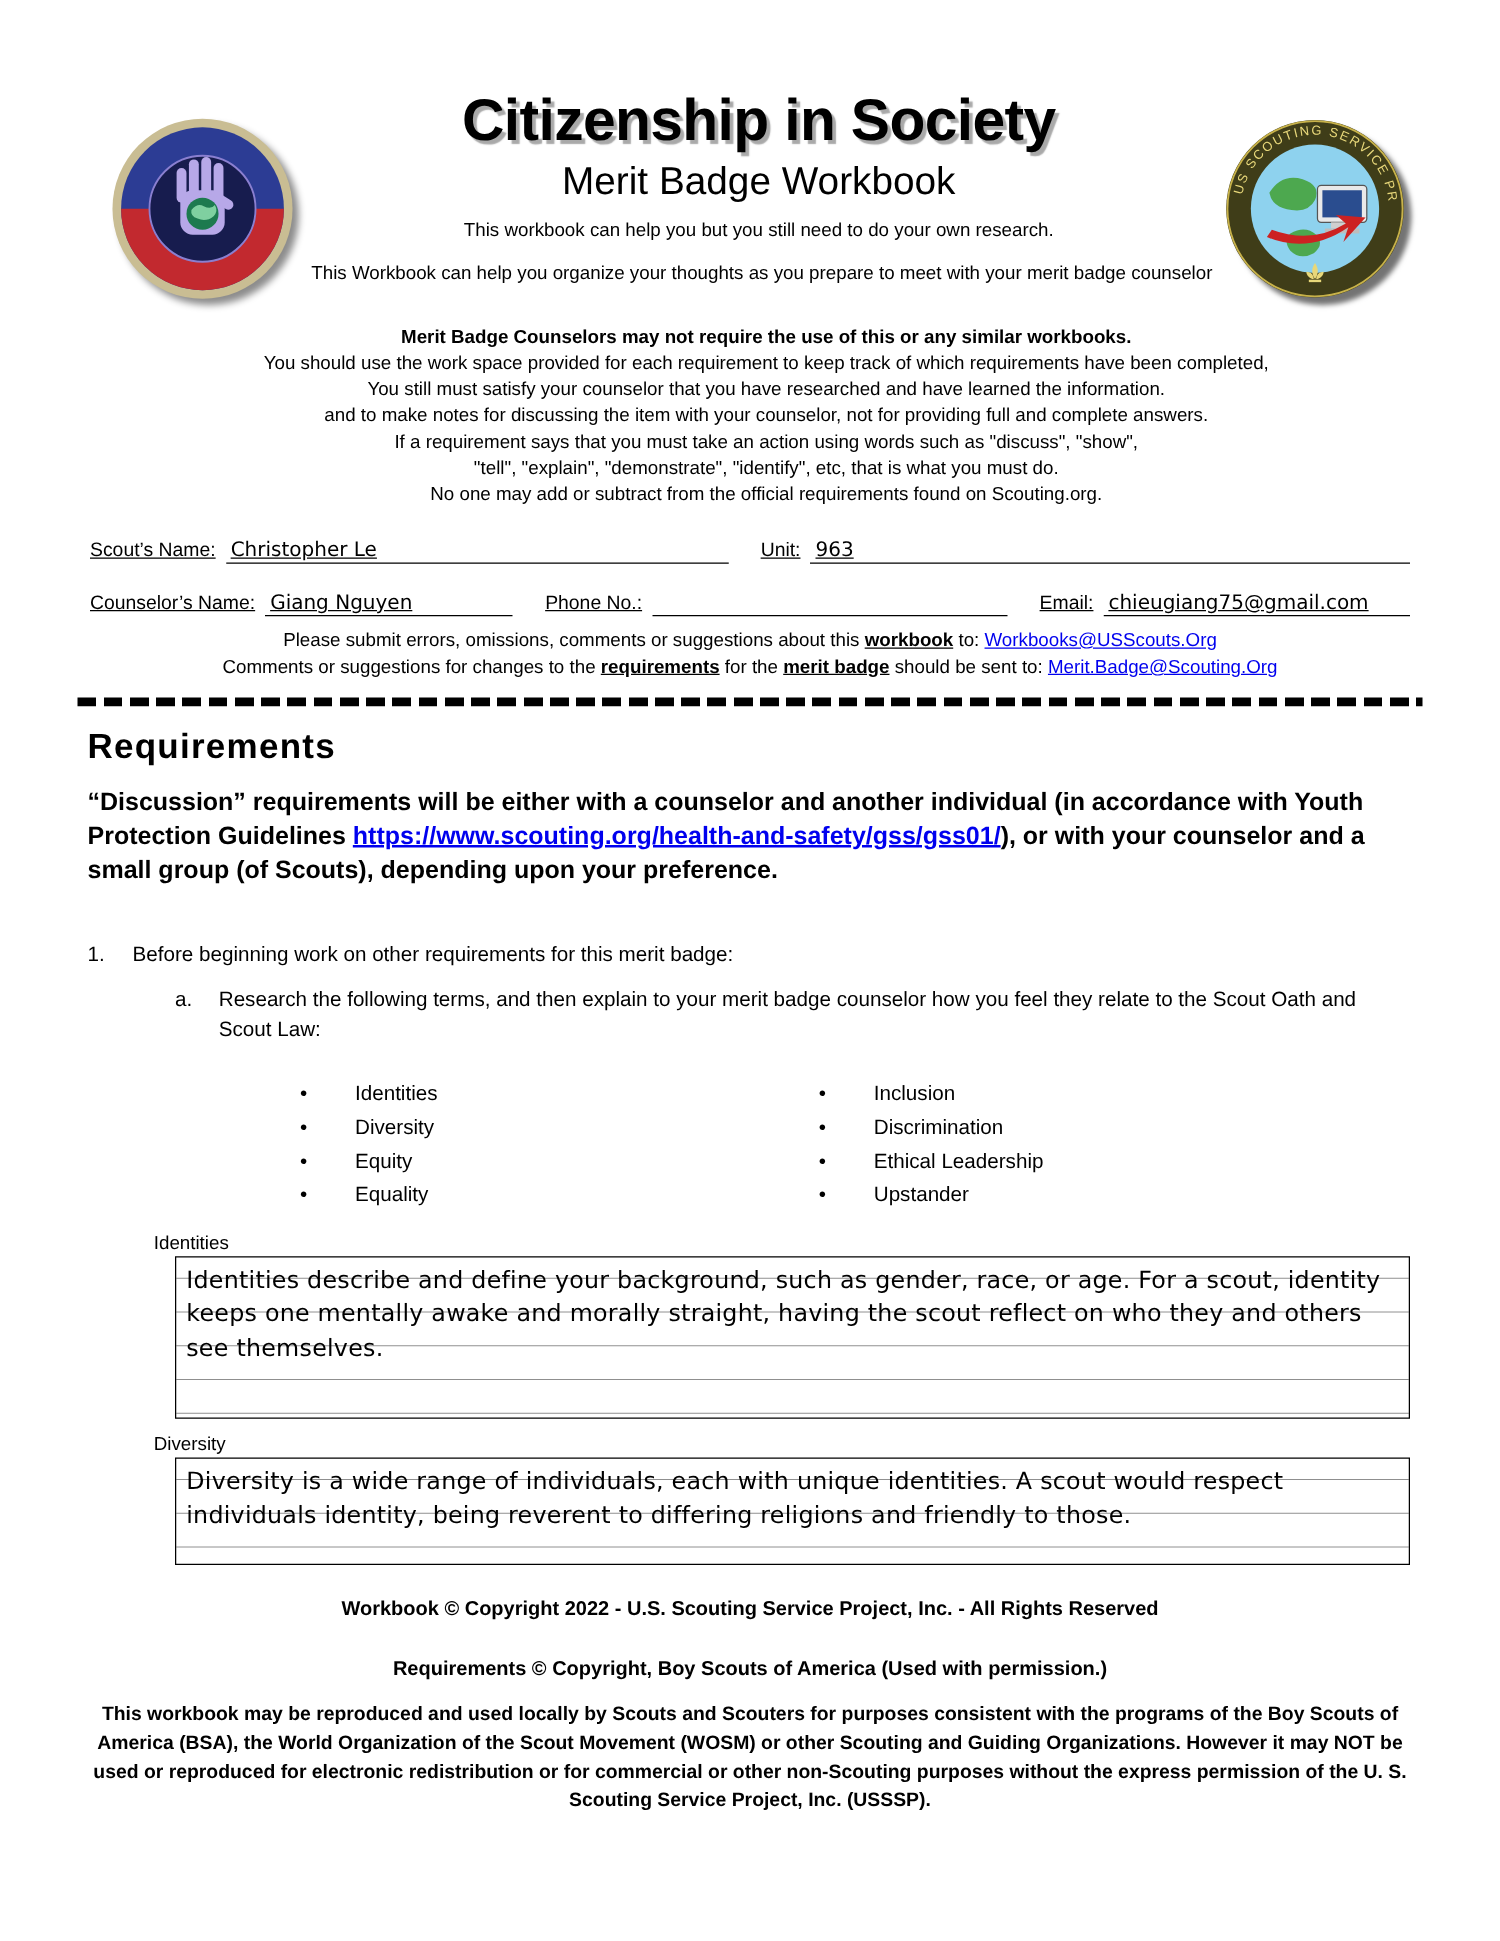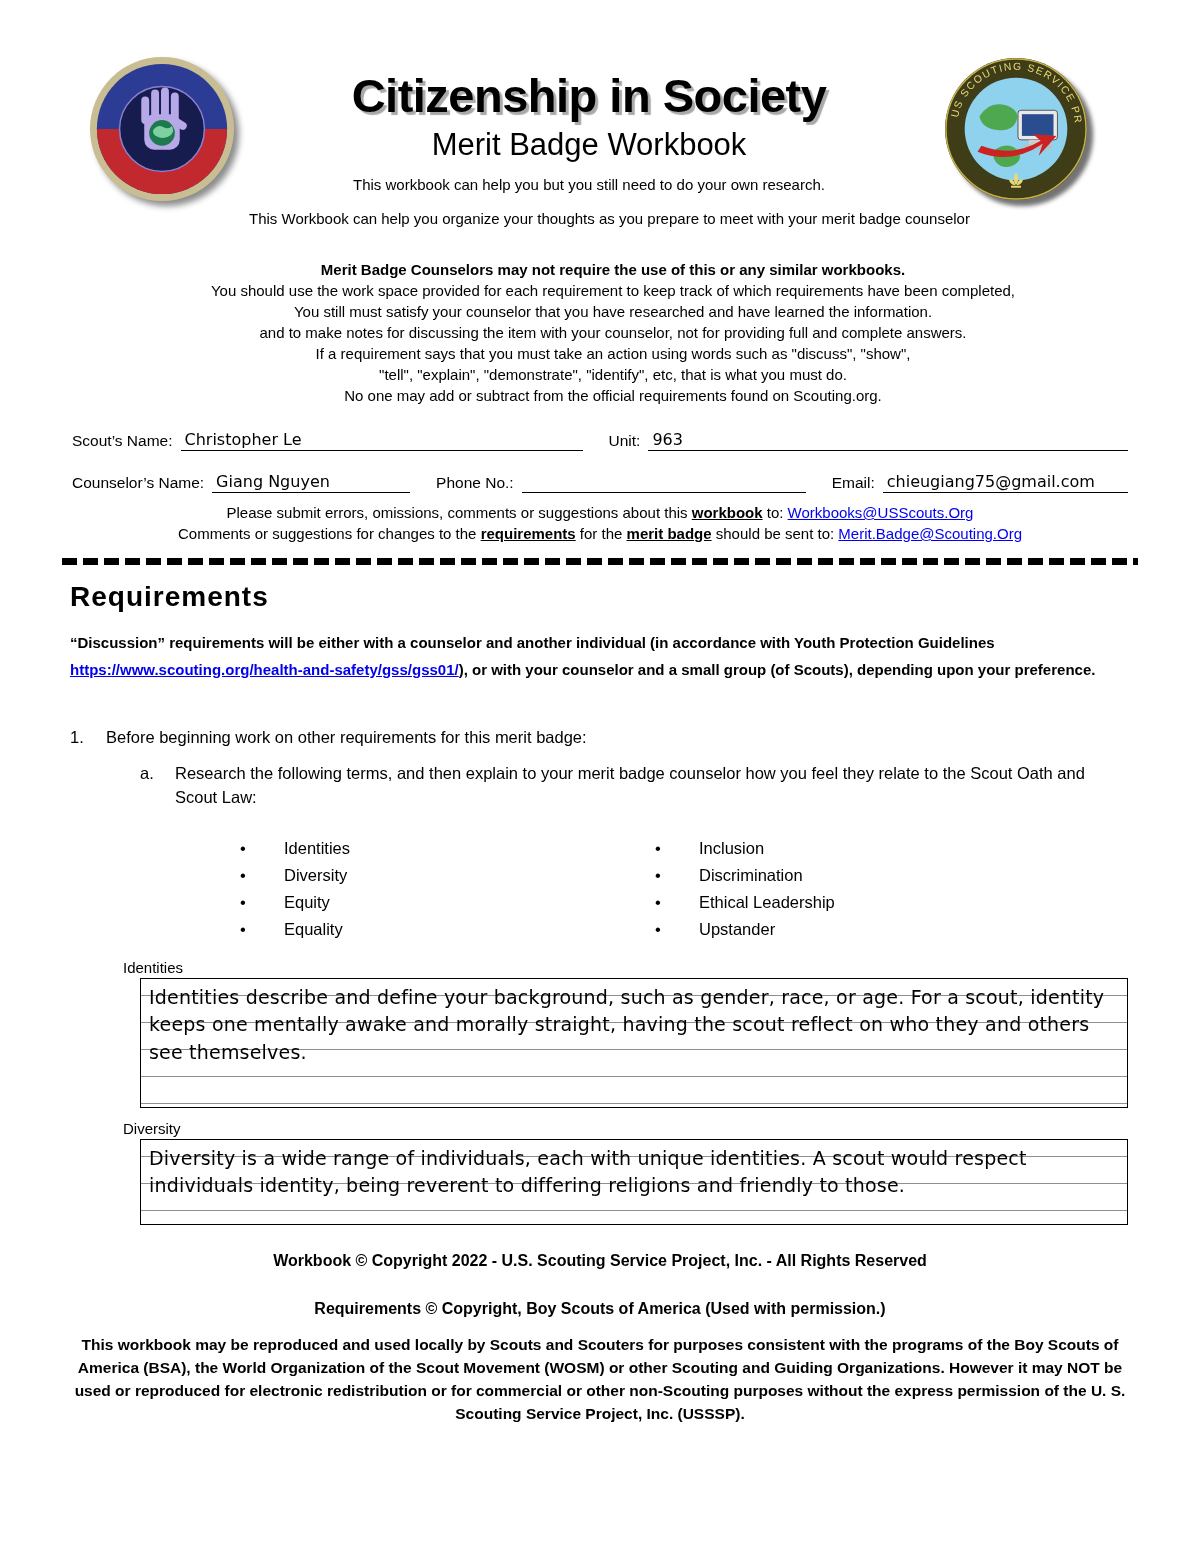--- a/index.html
+++ b/index.html
@@ -1,20 +1,20 @@
 <!DOCTYPE html>
 <html style="--link-blue: #0000EE; --badge-blue: #2c3c94; --badge-red: #c2292f; --badge-navy: #171c4e; --logo-ring-olive: #3f3d18; --logo-sky: #8ed2ee; --logo-gold: #e8d87a;"><head>
 <meta charset="utf-8">
 <style>
   html,body{margin:0;padding:0;background:#fff;}
   .page{width:1200px;height:1553px;overflow:hidden;background:#fff;color:#000;
         font-family:"Liberation Sans",sans-serif;box-sizing:border-box;}
 
   
-  .header{display:flex;align-items:flex-start;padding:54px 110px 0 88px;}
+  .header{display:flex;align-items:flex-end;padding:54px 74px 0 88px;}
   .emblem{flex:0 0 148px;}
   .emblem svg{display:block;}
   .emblem.left svg{filter:drop-shadow(5px 5px 3px rgba(0,0,0,.45));}
   .emblem.right svg{filter:drop-shadow(6px 6px 2px rgba(0,0,0,.55));}
   .title-block{flex:1;text-align:center;padding-top:18px;min-width:0;}
   .doc-title{margin:0;font-size:47px;font-weight:800;line-height:1.02;letter-spacing:-.5px;
              text-shadow:3px 3px 1px #a9a9a9;}
   .doc-subtitle{margin-top:7px;font-size:31px;font-weight:400;}
   .intro-line{margin:13px;font-size:15px;line-height:21px;white-space:nowrap;}
   .intro-line.first{margin-top:11px;}
@@ -22,21 +22,21 @@
   
   .notes{margin-top:17px;text-align:center;font-size:15px;line-height:21px;}
   .notes p{margin:0;white-space:nowrap;padding-left:26px;}
   .bold{font-weight:700;}
   .revision{margin-top:12px;text-align:center;font-size:15px;}
   .revision .sep{display:inline-block;margin:0 26px;font-size:10px;vertical-align:2px;}
   .u{text-decoration:underline;}
 
   
   .form{margin:24px 72px 0;font-size:15.5px;}
-  .form-row{display:flex;align-items:flex-end;}
+  .form-row{display:flex;align-items:flex-end;text-decoration:underline;}
   .form-row + .form-row{margin-top:21px;}
   .form-label{white-space:nowrap;padding-right:8px;padding-bottom:1px;}
   .form-label.mid{padding-left:26px;}
   .field{border-bottom:1.2px solid #000;padding:0 4px 1px;white-space:nowrap;
          font-family:"DejaVu Sans","Liberation Sans",sans-serif;font-size:16px;box-sizing:border-box;}
   .f-scout{width:402px;}
   .f-unit{flex:1;}
   .f-counselor{width:198px;}
   .f-phone{width:284px;}
   .f-email{flex:1;}
@@ -46,21 +46,21 @@
   .bu{font-weight:700;text-decoration:underline;}
   a.link{color:var(--link-blue,#0000EE);text-decoration:underline;cursor:pointer;}
   .discussion a.link{font-weight:700;}
 
   
   .divider{margin:14px 62px 8px;height:7px;
            background:repeating-linear-gradient(90deg,#000 0 15px,transparent 15px 21px);}
 
   
   .req-heading{margin:16px 0 0 70px;font-size:28px;font-weight:800;letter-spacing:1px;}
-  .discussion{margin:16px 70px 0;font-weight:700;font-size:15px;line-height:27px;}
+  .discussion{margin:16px 70px 0;font-weight:700;font-size:20px;line-height:27px;}
   .item1{margin:42px 70px 0;display:flex;font-size:16.5px;line-height:24px;}
   .item1 .num{width:36px;flex:0 0 36px;}
   .item1a{margin:12px 70px 0 140px;display:flex;font-size:16.5px;line-height:24px;}
   .item1a .let{width:35px;flex:0 0 35px;}
 
   .terms{display:flex;margin:26px 0 0 240px;font-size:16.5px;}
   .terms .col{width:415px;}
   .term{display:flex;line-height:27px;}
   .term .b{width:44px;flex:0 0 44px;}
 

